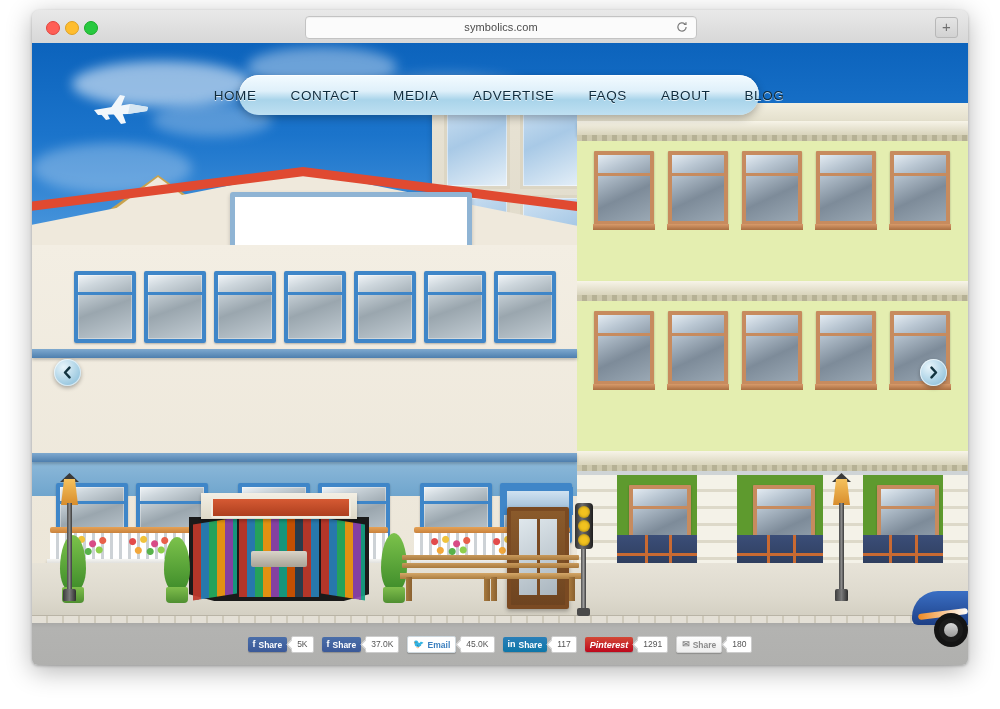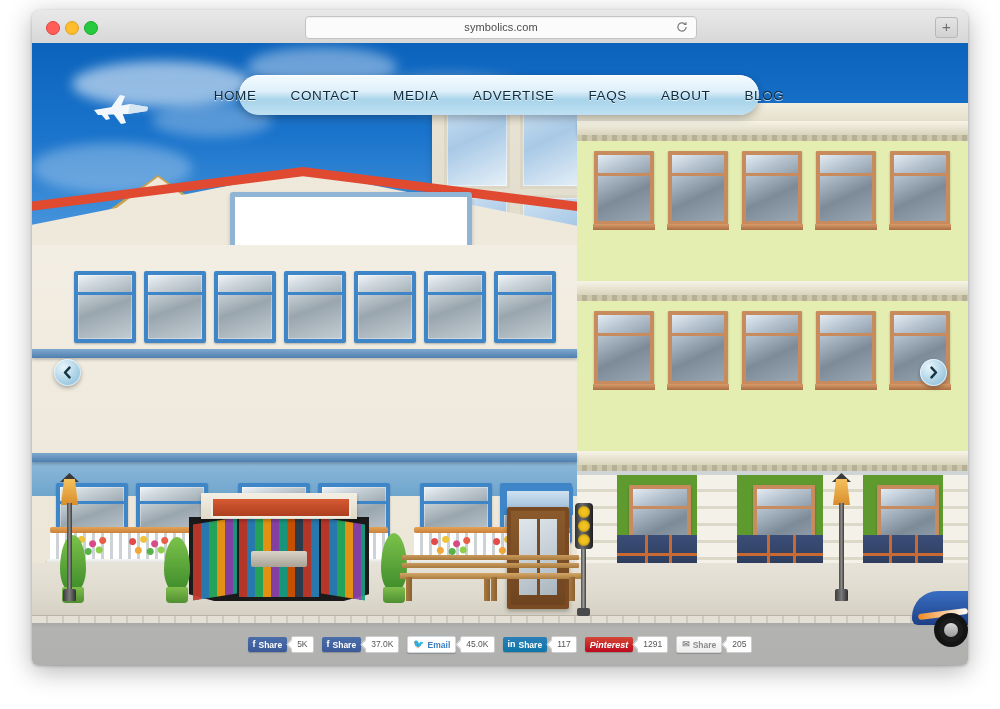--- a/index.html
+++ b/index.html
@@ -636,19 +636,19 @@
           <span style="font-style:italic;font-size:9px;">Pinterest</span>
         </div>
         <div class="count">1291</div>
       </div>
 
       <div class="social-group">
         <div class="social-btn em">
           <span class="sicon">✉</span>
           <span>Share</span>
         </div>
-        <div class="count">205</div>
+        <div class="count">180</div>
       </div>
 
     </div>
 
   </div>
 </div>
 
 </body></html>

